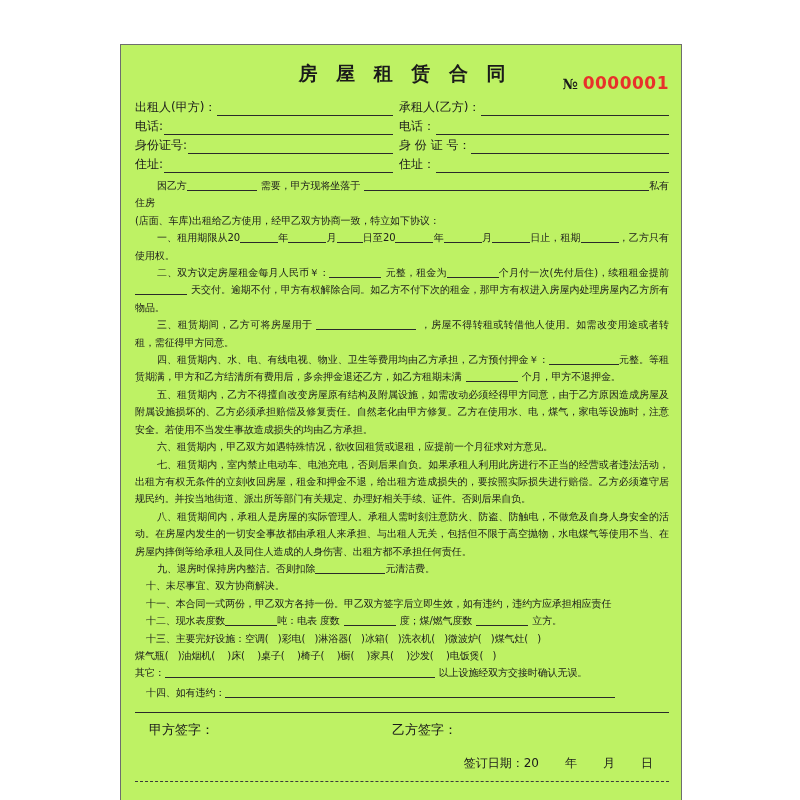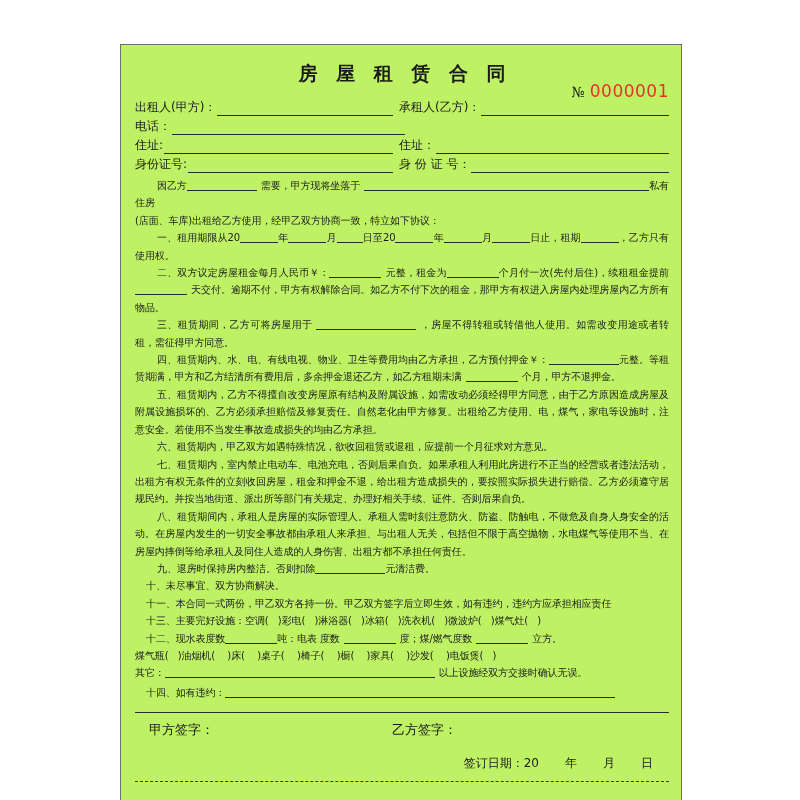--- a/index.html
+++ b/index.html
@@ -47,23 +47,24 @@
     text-align: center;
     font-size: 19px;
     font-weight: bold;
     letter-spacing: 6px;
     text-indent: 6px;
     font-family: "DejaVu Sans", "Liberation Sans", sans-serif;
   }
   .serial {
     position: absolute;
     right: 0;
-    top: 20px;
+    top: 12px;
     font-size: 15px;
     white-space: nowrap;
+    font-weight: bold;
   }
   .serial .no-mark {
     color: #1a1a1a;
     font-family: "DejaVu Serif", "Liberation Serif", serif;
     font-size: 14px;
   }
   .serial .no-digits {
     color: #e8312a;
     font-size: 17px;
     letter-spacing: 0.5px;
@@ -177,44 +178,48 @@
           <span class="party-label">出租人(甲方)：</span>
           <span class="fill"></span>
         </div>
         <div class="party-col right">
           <span class="party-label">承租人(乙方)：</span>
           <span class="fill"></span>
         </div>
       </div>
 
       <div class="party-line">
+        <div class="party-col left">
+          <span class="party-label">电话:</span>
+          <span class="fill"></span>
+        </div>
         <div class="party-col right">
           <span class="party-label">电话：</span>
           <span class="fill"></span>
         </div>
       </div>
 
       <div class="party-line">
         <div class="party-col left">
+          <span class="party-label">身份证号:</span>
+          <span class="fill"></span>
+        </div>
+        <div class="party-col right">
+          <span class="party-label">身 份 证 号：</span>
+          <span class="fill"></span>
+        </div>
+      </div>
+
+      <div class="party-line">
+        <div class="party-col left">
           <span class="party-label">住址:</span>
           <span class="fill"></span>
         </div>
         <div class="party-col right">
           <span class="party-label">住址：</span>
-          <span class="fill"></span>
-        </div>
-      </div>
-
-      <div class="party-line">
-        <div class="party-col left">
-          <span class="party-label">身份证号:</span>
-          <span class="fill"></span>
-        </div>
-        <div class="party-col right">
-          <span class="party-label">身 份 证 号：</span>
           <span class="fill"></span>
         </div>
       </div>
 
     </div>
 
     <p class="para indent" style="margin-top:4px;">
       <span>因乙方</span><span class="u u-l"></span><span class="gap"></span><span>需要，甲方现将坐落于</span><span class="gap"></span><span class="u u-wide"></span><span>私有住房</span>
     </p>
     <p class="para">(店面、车库)出租给乙方使用，经甲乙双方协商一致，特立如下协议：</p>
@@ -228,42 +233,42 @@
     </p>
 
     <p class="para indent">
       <span>三、租赁期间，乙方可将房屋用于</span><span class="gap"></span><span class="u u-xl"></span><span class="gap"></span><span>，房屋不得转租或转借他人使用。如需改变用途或者转租，需征得甲方同意。</span>
     </p>
 
     <p class="para indent">
       <span>四、租赁期内、水、电、有线电视、物业、卫生等费用均由乙方承担，乙方预付押金￥：</span><span class="u u-l"></span><span>元整。等租赁期满，甲方和乙方结清所有费用后，多余押金退还乙方，如乙方租期未满</span><span class="gap"></span><span class="u u-m"></span><span class="gap"></span><span>个月，甲方不退押金。</span>
     </p>
 
-    <p class="para indent">五、租赁期内，乙方不得擅自改变房屋原有结构及附属设施，如需改动必须经得甲方同意，由于乙方原因造成房屋及附属设施损坏的、乙方必须承担赔偿及修复责任。自然老化由甲方修复。出租给乙方使用、电，煤气，家电等设施时，注意安全。若使用不当发生事故造成损失的均由乙方承担。</p>
+    <p class="para indent">五、租赁期内，乙方不得擅自改变房屋原有结构及附属设施，如需改动必须经得甲方同意，由于乙方原因造成房屋及附属设施损坏的、乙方必须承担赔偿及修复责任。自然老化由甲方修复。乙方在使用水、电，煤气，家电等设施时，注意安全。若使用不当发生事故造成损失的均由乙方承担。</p>
 
     <p class="para indent">六、租赁期内，甲乙双方如遇特殊情况，欲收回租赁或退租，应提前一个月征求对方意见。</p>
 
     <p class="para indent">七、租赁期内，室内禁止电动车、电池充电，否则后果自负。如果承租人利用此房进行不正当的经营或者违法活动，出租方有权无条件的立刻收回房屋，租金和押金不退，给出租方造成损失的，要按照实际损失进行赔偿。乙方必须遵守居规民约。并按当地街道、派出所等部门有关规定、办理好相关手续、证件。否则后果自负。</p>
 
     <p class="para indent">八、租赁期间内，承租人是房屋的实际管理人。承租人需时刻注意防火、防盗、防触电，不做危及自身人身安全的活动。在房屋内发生的一切安全事故都由承租人来承担、与出租人无关，包括但不限于高空抛物，水电煤气等使用不当、在房屋内摔倒等给承租人及同住人造成的人身伤害、出租方都不承担任何责任。</p>
 
     <p class="para indent">
       <span>九、退房时保持房内整洁。否则扣除</span><span class="u u-l"></span><span>元清洁费。</span>
     </p>
 
     <p class="para indent2">十、未尽事宜、双方协商解决。</p>
 
     <p class="para indent2">十一、本合同一式两份，甲乙双方各持一份。甲乙双方签字后立即生效，如有违约，违约方应承担相应责任</p>
+
+    <p class="para indent2">
+      <span>十二、现水表度数</span><span class="u u-m"></span><span>吨：电表 度数</span><span class="gap"></span><span class="u u-m"></span><span class="gap"></span><span>度；煤/燃气度数</span><span class="gap"></span><span class="u u-m"></span><span class="gap"></span><span>立方。</span>
+    </p>
 
     <p class="para indent2">
       <span>十三、主要完好设施：</span><span><span>空调</span>(&nbsp;&nbsp;&nbsp;)</span><span><span>彩电</span>(&nbsp;&nbsp;&nbsp;)</span><span><span>淋浴器</span>(&nbsp;&nbsp;&nbsp;)</span><span><span>冰箱</span>(&nbsp;&nbsp;&nbsp;)</span><span><span>洗衣机</span>(&nbsp;&nbsp;&nbsp;)</span><span><span>微波炉</span>(&nbsp;&nbsp;&nbsp;)</span><span><span>煤气灶</span>(&nbsp;&nbsp;&nbsp;)</span>
-    </p>
-
-    <p class="para indent2">
-      <span>十二、现水表度数</span><span class="u u-m"></span><span>吨：电表 度数</span><span class="gap"></span><span class="u u-m"></span><span class="gap"></span><span>度；煤/燃气度数</span><span class="gap"></span><span class="u u-m"></span><span class="gap"></span><span>立方。</span>
     </p>
     <p class="para">
       <span><span>煤气瓶</span>(&nbsp;&nbsp;&nbsp;)</span><span><span>油烟机</span>(&nbsp;&nbsp;&nbsp;&nbsp;)</span><span><span>床</span>(&nbsp;&nbsp;&nbsp;&nbsp;)</span><span><span>桌子</span>(&nbsp;&nbsp;&nbsp;&nbsp;)</span><span><span>椅子</span>(&nbsp;&nbsp;&nbsp;&nbsp;)</span><span><span>橱</span>(&nbsp;&nbsp;&nbsp;&nbsp;)</span><span><span>家具</span>(&nbsp;&nbsp;&nbsp;&nbsp;)</span><span><span>沙发</span>(&nbsp;&nbsp;&nbsp;&nbsp;)</span><span><span>电饭煲</span>(&nbsp;&nbsp;&nbsp;)</span>
     </p>
     <p class="para">
       <span>其它：</span><span class="u" style="width:270px;"></span><span class="gap"></span><span>以上设施经双方交接时确认无误。</span>
     </p>
 
     <p class="para indent2" style="margin-top:2px;">
       <span>十四、如有违约：</span><span class="u" style="width:390px;"></span>

